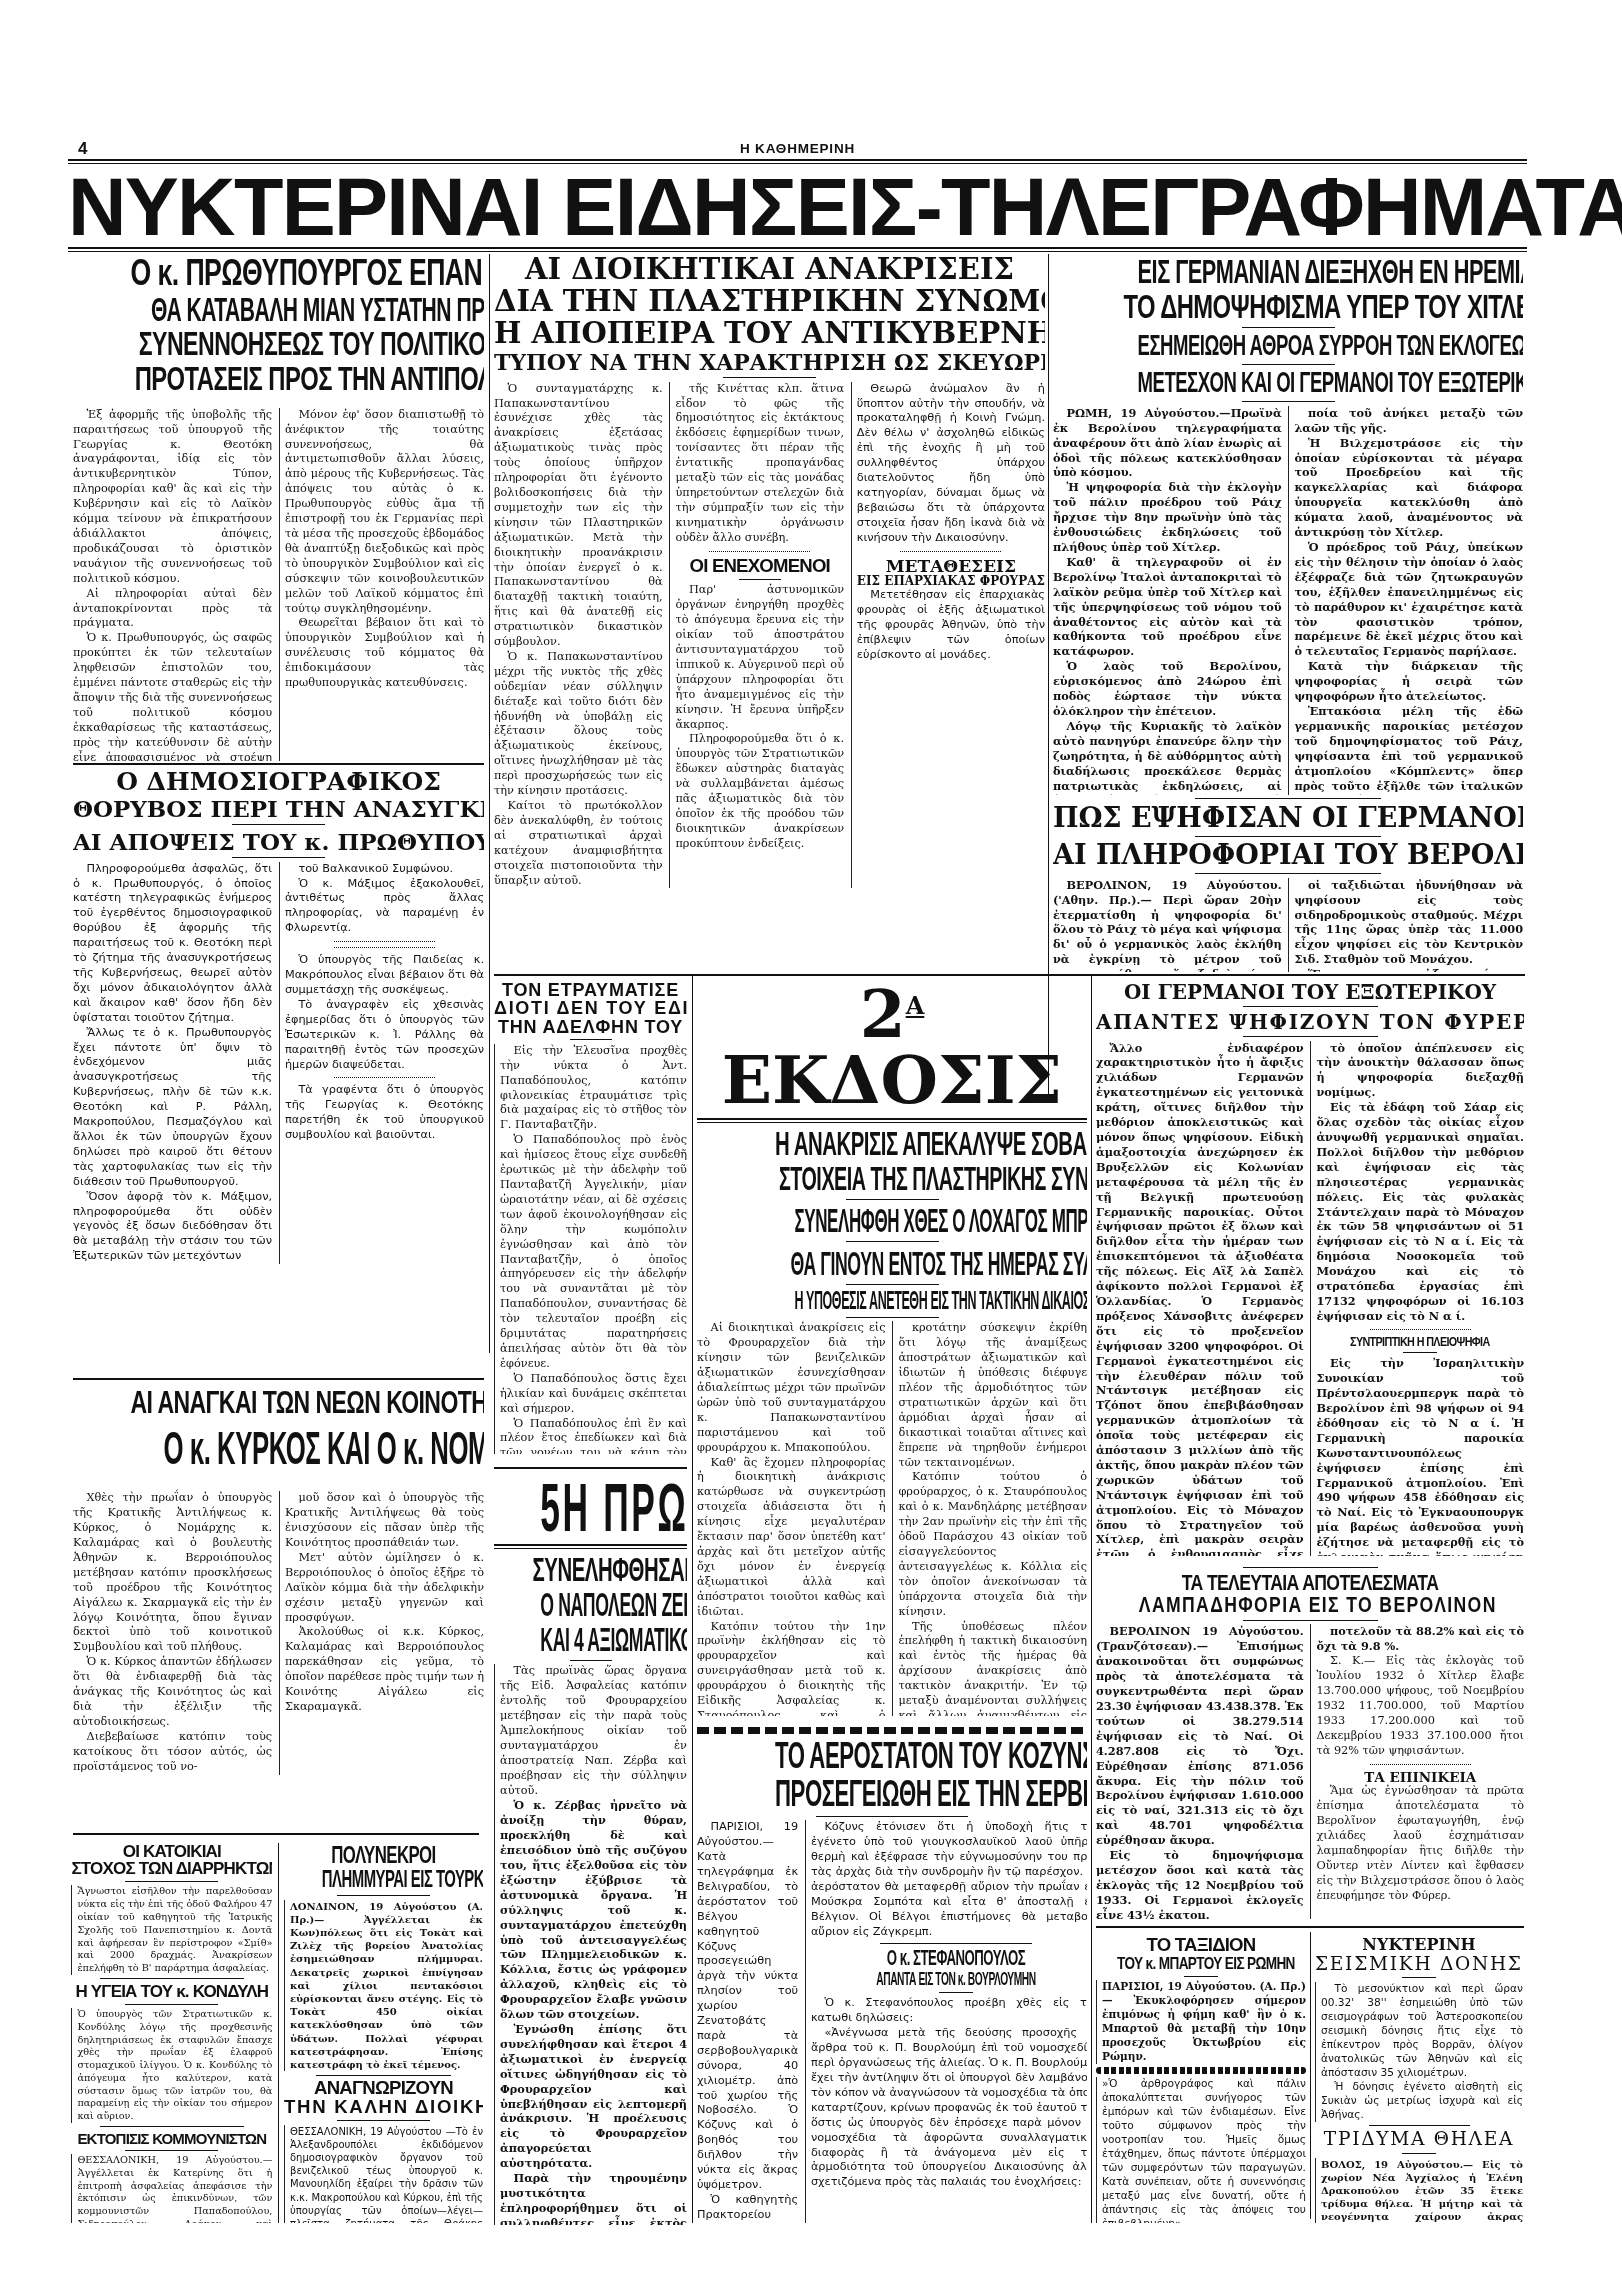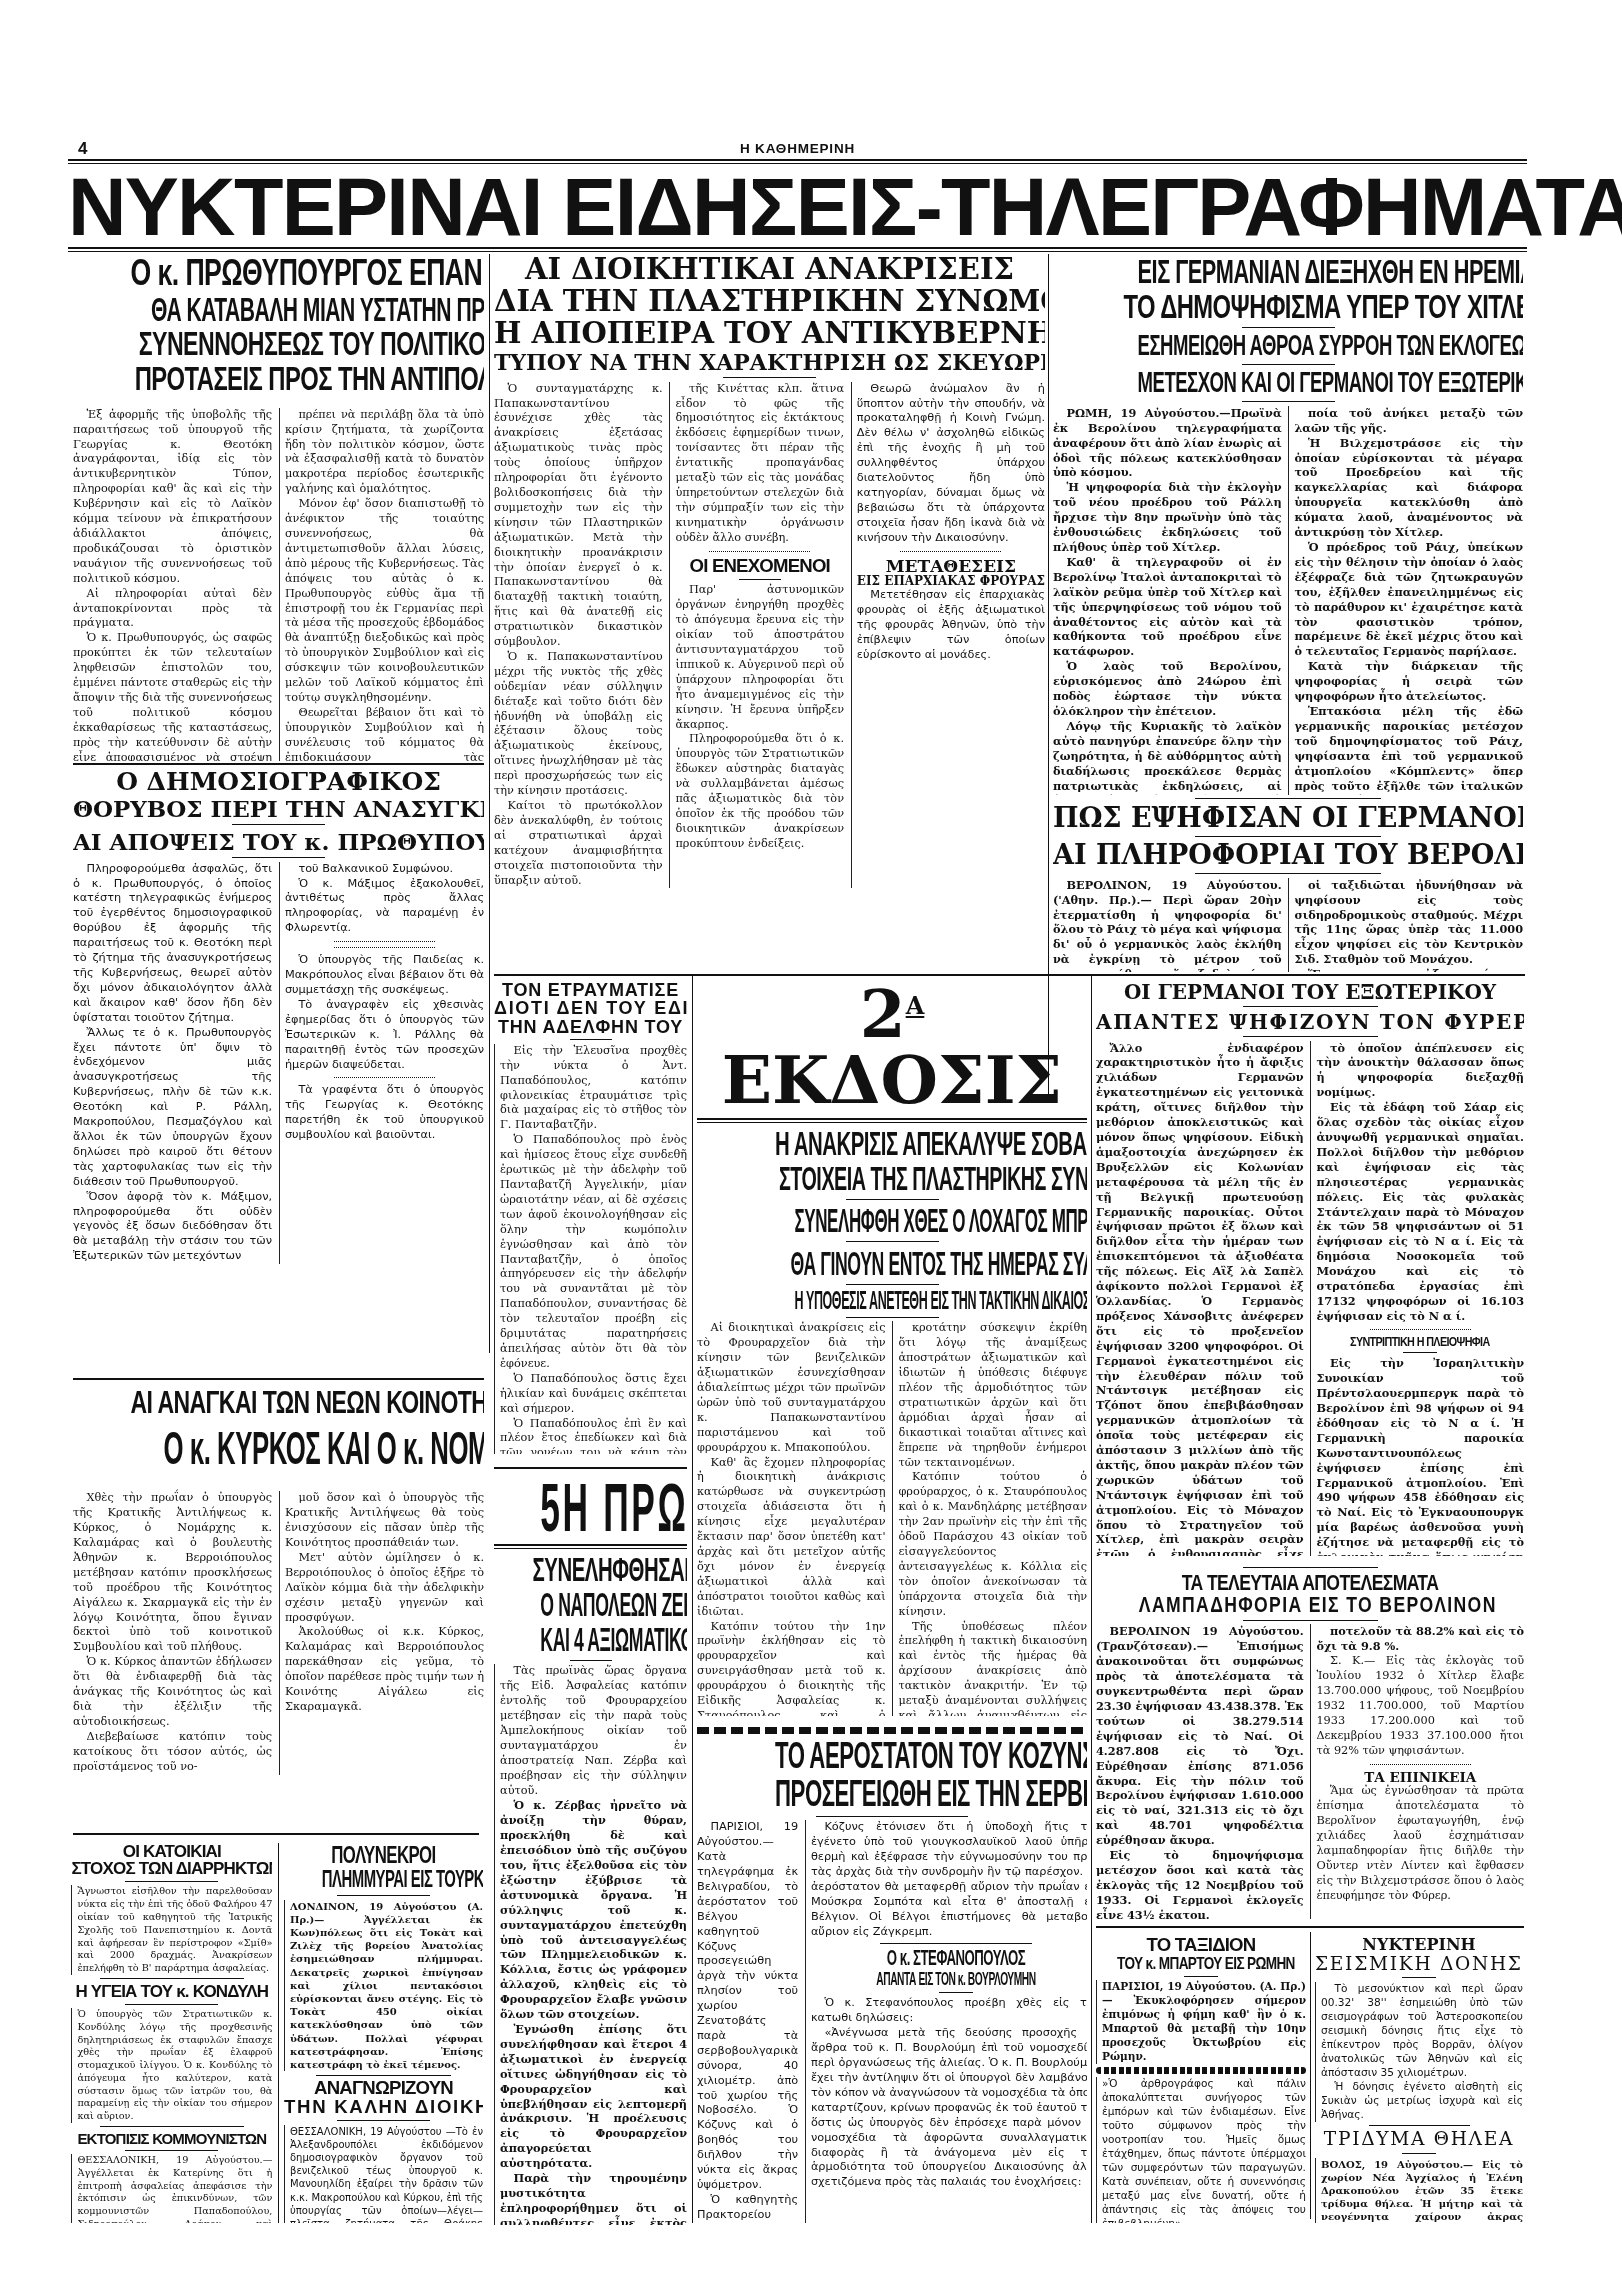--- a/index.html
+++ b/index.html
@@ -49,21 +49,20 @@
     <div class="hl" style="font-size:34px;transform:scaleX(.68);">ΣΥΝΕΝΝΟΗΣΕΩΣ ΤΟΥ ΠΟΛΙΤΙΚΟΥ ΚΟΣΜΟΥ</div>
     <div class="hl" style="font-size:34px;transform:scaleX(.7);">ΠΡΟΤΑΣΕΙΣ ΠΡΟΣ ΤΗΝ ΑΝΤΙΠΟΛΙΤΕΥΣΙΝ</div>
     <div class="cols" style="margin-top:12px">
       <div class="col">
         <p>Ἐξ ἀφορμῆς τῆς ὑποβολῆς τῆς παραιτήσεως τοῦ ὑπουργοῦ τῆς Γεωργίας κ. Θεοτόκη ἀναγράφονται, ἰδίᾳ εἰς τὸν ἀντικυβερνητικὸν Τύπον, πληροφορίαι καθ' ἃς καὶ εἰς τὴν Κυβέρνησιν καὶ εἰς τὸ Λαϊκὸν κόμμα τείνουν νὰ ἐπικρατήσουν ἀδιάλλακτοι ἀπόψεις, προδικάζουσαι τὸ ὁριστικὸν ναυάγιον τῆς συνεννοήσεως τοῦ πολιτικοῦ κόσμου.</p>
         <p>Αἱ πληροφορίαι αὐταὶ δὲν ἀνταποκρίνονται πρὸς τὰ πράγματα.</p>
         <p>Ὁ κ. Πρωθυπουργός, ὡς σαφῶς προκύπτει ἐκ τῶν τελευταίων ληφθεισῶν ἐπιστολῶν του, ἐμμένει πάντοτε σταθερῶς εἰς τὴν ἄποψιν τῆς διὰ τῆς συνεννοήσεως τοῦ πολιτικοῦ κόσμου ἐκκαθαρίσεως τῆς καταστάσεως, πρὸς τὴν κατεύθυνσιν δὲ αὐτὴν εἶνε ἀποφασισμένος νὰ στρέψῃ τὰς ἐνεργείας του, μετὰ τὴν ἐκ Γερμανίας ἐπιστροφήν του, ἀναλαμβάνων τὴν πρωτοβουλίαν ὑποβολῆς συγκεκριμένων προτάσεων.</p>
 
       </div>
       <div class="col">
-        <p>πρέπει νὰ περιλάβῃ ὅλα τὰ ὑπὸ κρίσιν ζητήματα, τὰ χωρίζοντα ἤδη τὸν πολιτικὸν κόσμον, ὥστε νὰ ἐξασφαλισθῇ κατὰ τὸ δυνατὸν μακροτέρα περίοδος ἐσωτερικῆς γαλήνης καὶ ὁμαλότητος.</p>
         <p>Μόνον ἐφ' ὅσον διαπιστωθῇ τὸ ἀνέφικτον τῆς τοιαύτης συνεννοήσεως, θὰ ἀντιμετωπισθοῦν ἄλλαι λύσεις, ἀπὸ μέρους τῆς Κυβερνήσεως. Τὰς ἀπόψεις του αὐτὰς ὁ κ. Πρωθυπουργὸς εὐθὺς ἅμα τῇ ἐπιστροφῇ του ἐκ Γερμανίας περὶ τὰ μέσα τῆς προσεχοῦς ἑβδομάδος θὰ ἀναπτύξῃ διεξοδικῶς καὶ πρὸς τὸ ὑπουργικὸν Συμβούλιον καὶ εἰς σύσκεψιν τῶν κοινοβουλευτικῶν μελῶν τοῦ Λαϊκοῦ κόμματος ἐπὶ τούτῳ συγκληθησομένην.</p>
         <p>Θεωρεῖται βέβαιον ὅτι καὶ τὸ ὑπουργικὸν Συμβούλιον καὶ ἡ συνέλευσις τοῦ κόμματος θὰ ἐπιδοκιμάσουν τὰς πρωθυπουργικὰς κατευθύνσεις.</p>
       </div>
     </div>
   </div>
   <div class="hr" style="left:5px;top:636px;width:411px"></div>
 
   <div class="art" style="left:5px;top:641px;width:411px;height:600px">
     <div class="hlserif" style="font-size:25px">Ο ΔΗΜΟΣΙΟΓΡΑΦΙΚΟΣ</div>
     <div class="hlserif" style="font-size:23px">ΘΟΡΥΒΟΣ ΠΕΡΙ ΤΗΝ ΑΝΑΣΥΓΚΡΟΤΗΣΙΝ</div>
@@ -170,21 +169,21 @@
     <div class="hl" style="font-size:34px;transform:scaleX(.64)">ΕΙΣ ΓΕΡΜΑΝΙΑΝ ΔΙΕΞΗΧΘΗ ΕΝ ΗΡΕΜΙΑ</div>
     <div class="hl" style="font-size:34px;transform:scaleX(.7)">ΤΟ ΔΗΜΟΨΗΦΙΣΜΑ ΥΠΕΡ ΤΟΥ ΧΙΤΛΕΡ</div>
     <div class="short"></div>
     <div class="hl" style="font-size:29px;transform:scaleX(.64)">ΕΣΗΜΕΙΩΘΗ ΑΘΡΟΑ ΣΥΡΡΟΗ ΤΩΝ ΕΚΛΟΓΕΩΝ</div>
     <div class="short"></div>
     <div class="hl" style="font-size:29px;transform:scaleX(.64)">ΜΕΤΕΣΧΟΝ ΚΑΙ ΟΙ ΓΕΡΜΑΝΟΙ ΤΟΥ ΕΞΩΤΕΡΙΚΟΥ</div>
     <div class="short"></div>
     <div class="cols">
       <div class="col bold">
         <p>ΡΩΜΗ, 19 Αὐγούστου.—Πρωϊνὰ ἐκ Βερολίνου τηλεγραφήματα ἀναφέρουν ὅτι ἀπὸ λίαν ἐνωρὶς αἱ ὁδοὶ τῆς πόλεως κατεκλύσθησαν ὑπὸ κόσμου.</p>
-        <p>Ἡ ψηφοφορία διὰ τὴν ἐκλογὴν τοῦ νέου προέδρου τοῦ Ράλλη ἤρχισε τὴν 8ην πρωϊνὴν ὑπὸ τὰς ἐνθουσιώδεις ἐκδηλώσεις τοῦ πλήθους ὑπὲρ τοῦ Χίτλερ.</p>
+        <p>Ἡ ψηφοφορία διὰ τὴν ἐκλογὴν τοῦ πάλιν προέδρου τοῦ Ράιχ ἤρχισε τὴν 8ην πρωϊνὴν ὑπὸ τὰς ἐνθουσιώδεις ἐκδηλώσεις τοῦ πλήθους ὑπὲρ τοῦ Χίτλερ.</p>
         <p>Καθ' ἃ τηλεγραφοῦν οἱ ἐν Βερολίνῳ Ἰταλοὶ ἀνταποκριταὶ τὸ λαϊκὸν ρεῦμα ὑπὲρ τοῦ Χίτλερ καὶ τῆς ὑπερψηφίσεως τοῦ νόμου τοῦ ἀναθέτοντος εἰς αὐτὸν καὶ τὰ καθήκοντα τοῦ προέδρου εἶνε κατάφωρον.</p>
         <p>Ὁ λαὸς τοῦ Βερολίνου, εὑρισκόμενος ἀπὸ 24ώρου ἐπὶ ποδὸς ἐώρτασε τὴν νύκτα ὁλόκληρον τὴν ἐπέτειον.</p>
         <p>Λόγῳ τῆς Κυριακῆς τὸ λαϊκὸν αὐτὸ πανηγύρι ἐπανεύρε ὅλην τὴν ζωηρότητα, ἡ δὲ αὐθόρμητος αὐτὴ διαδήλωσις προεκάλεσε θερμὰς πατριωτικὰς ἐκδηλώσεις, αἱ ὁποῖαι, ὡς τονίζουν αἱ σημεριναὶ ἐφημερίδες, καταδεικνύουν τὴν θέλησιν τοῦ Γερμανικοῦ λαοῦ νὰ καταλάβῃ τὴν θέσιν, ἣ ὁ</p>
       </div>
       <div class="col bold">
         <p>ποία τοῦ ἀνήκει μεταξὺ τῶν λαῶν τῆς γῆς.</p>
         <p>Ἡ Βιλχεμστράσσε εἰς τὴν ὁποίαν εὑρίσκονται τὰ μέγαρα τοῦ Προεδρείου καὶ τῆς καγκελλαρίας καὶ διάφορα ὑπουργεῖα κατεκλύσθη ἀπὸ κύματα λαοῦ, ἀναμένοντος νὰ ἀντικρύσῃ τὸν Χίτλερ.</p>
         <p>Ὁ πρόεδρος τοῦ Ράιχ, ὑπείκων εἰς τὴν θέλησιν τὴν ὁποίαν ὁ λαὸς ἐξέφραζε διὰ τῶν ζητωκραυγῶν του, ἐξῆλθεν ἐπανειλημμένως εἰς τὸ παράθυρον κι' ἐχαιρέτησε κατὰ τὸν φασιστικὸν τρόπον, παρέμεινε δὲ ἐκεῖ μέχρις ὅτου καὶ ὁ τελευταῖος Γερμανὸς παρήλασε.</p>
         <p>Κατὰ τὴν διάρκειαν τῆς ψηφοφορίας ἡ σειρὰ τῶν ψηφοφόρων ἦτο ἀτελείωτος.</p>
         <p>Ἑπτακόσια μέλη τῆς ἐδῶ γερμανικῆς παροικίας μετέσχον τοῦ δημοψηφίσματος τοῦ Ράιχ, ψηφίσαντα ἐπὶ τοῦ γερμανικοῦ ἀτμοπλοίου «Κόμπλεντς» ὅπερ πρὸς τοῦτο ἐξῆλθε τῶν ἰταλικῶν χωρικῶν ὑδάτων.</p>

